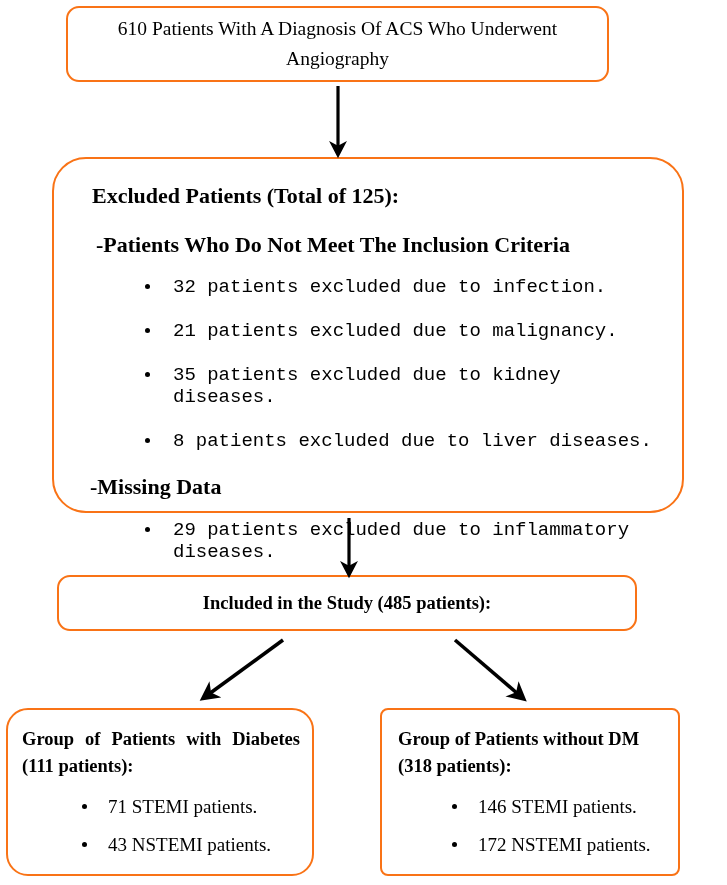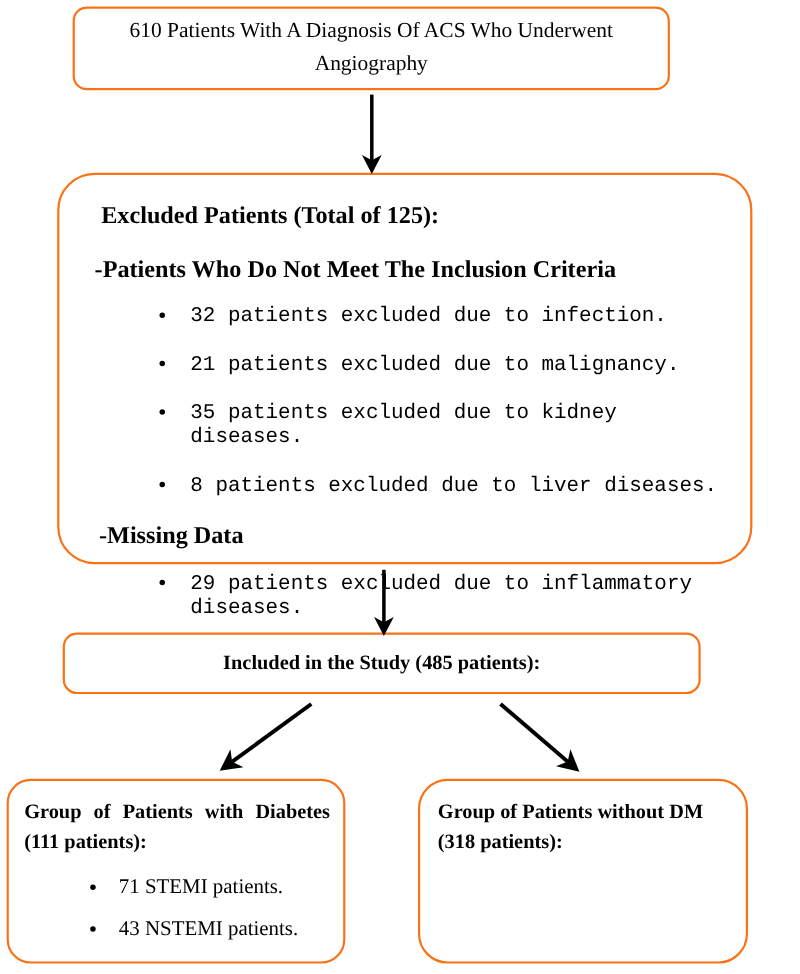--- a/index.html
+++ b/index.html
@@ -51,21 +51,21 @@
     border-radius: 34px;
     padding: 22px 26px 10px 26px;
   }
   .hdr {
     font-weight: bold;
     font-size: 22px;
     line-height: 22px;
     margin: 0 0 0 12px;
   }
   #excluded-heading { margin-top: 4px; }
-  #excluded-sub1 { margin-top: 27px; margin-left: 6px; }
+  #excluded-sub1 { margin-top: 27px; margin-left: 16px; }
   #excluded-sub2 { margin-top: 24px; margin-left: 10px; }
   .bullet-list {
     list-style: none;
     margin: 0;
     padding: 0;
   }
   .bullet-list li {
     position: relative;
     font-size: 19px;
     line-height: 22px;
@@ -106,21 +106,21 @@
     width: 308px;
     height: 168px;
     border-radius: 22px;
     padding: 16px 12px 8px 12px;
   }
   #box-group-right {
     left: 380px;
     top: 708px;
     width: 300px;
     height: 168px;
-    border-radius: 27px;
+    border-radius: 8px;
     padding: 16px 12px 8px 14px;
   }
   .group-title {
     font-weight: bold;
     font-size: 18.5px;
     line-height: 27px;
     text-align: justify;
     text-align-last: left;
     margin: 0 0 0 2px;
   }
@@ -189,20 +189,24 @@
   <div class="box" id="box-group-left">
     <div class="group-title">Group of Patients with Diabetes (111 patients):</div>
     <ul class="group-list">
       <li><span class="bullet-dot"></span><span>71 STEMI patients.</span></li>
       <li><span class="bullet-dot"></span><span>43 NSTEMI patients.</span></li>
     </ul>
   </div>
 
   <div class="box" id="box-group-right">
     <div class="group-title">Group of Patients without DM (318 patients):</div>
+    <ul class="group-list">
+      <li><span class="bullet-dot"></span><span>146 STEMI patients.</span></li>
+      <li><span class="bullet-dot"></span><span>172 NSTEMI patients.</span></li>
+    </ul>
   </div>
 
   <svg id="arrow-layer" viewBox="0 0 727 885">
     <defs>
       <marker id="ah" markerWidth="7" markerHeight="7" refX="2.2" refY="3" orient="auto" markerUnits="strokeWidth">
         <path d="M0,0.2 L5.4,3 L0,5.8 L1.5,3 Z" fill="#000000"></path>
       </marker>
     </defs>
     <line x1="338" y1="86" x2="338" y2="148" stroke="#000000" stroke-width="3.2" marker-end="url(#ah)"></line>
     <line x1="349" y1="518" x2="349" y2="568" stroke="#000000" stroke-width="3.2" marker-end="url(#ah)"></line>

